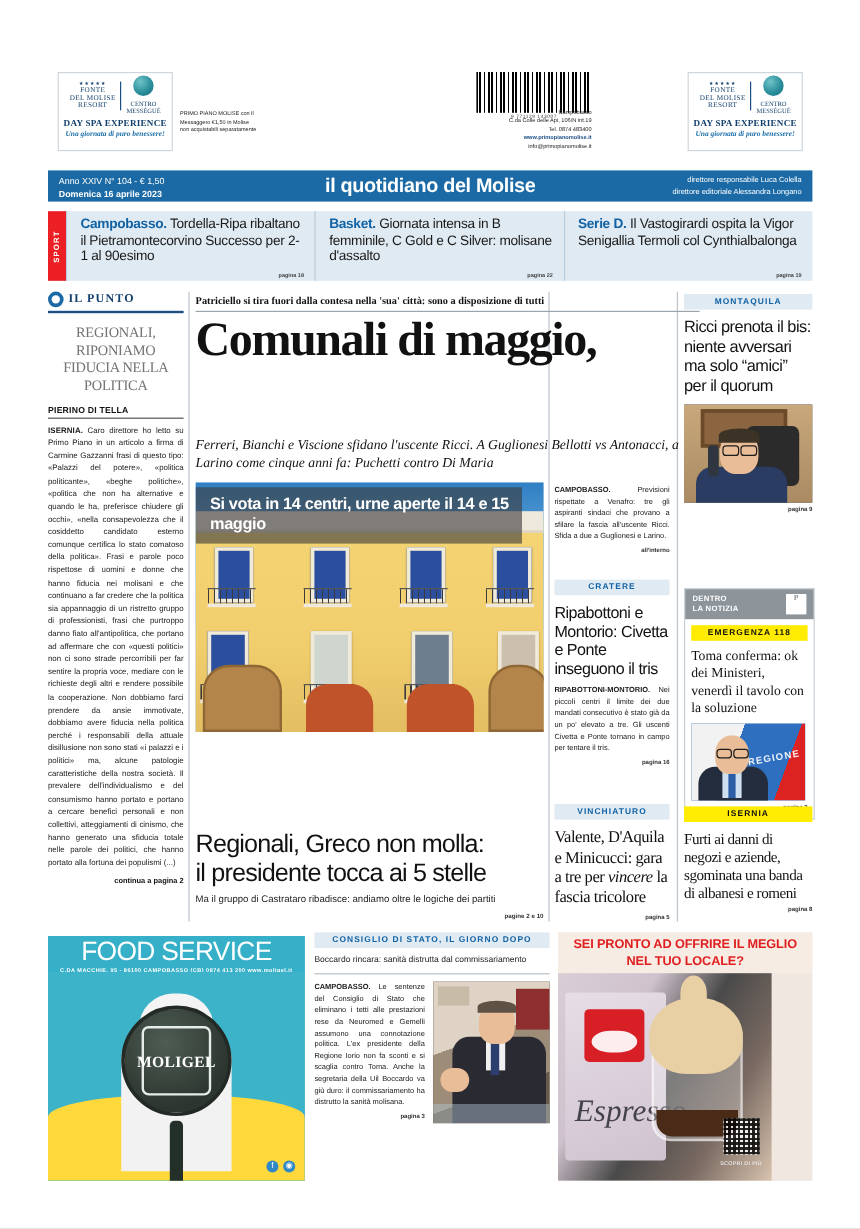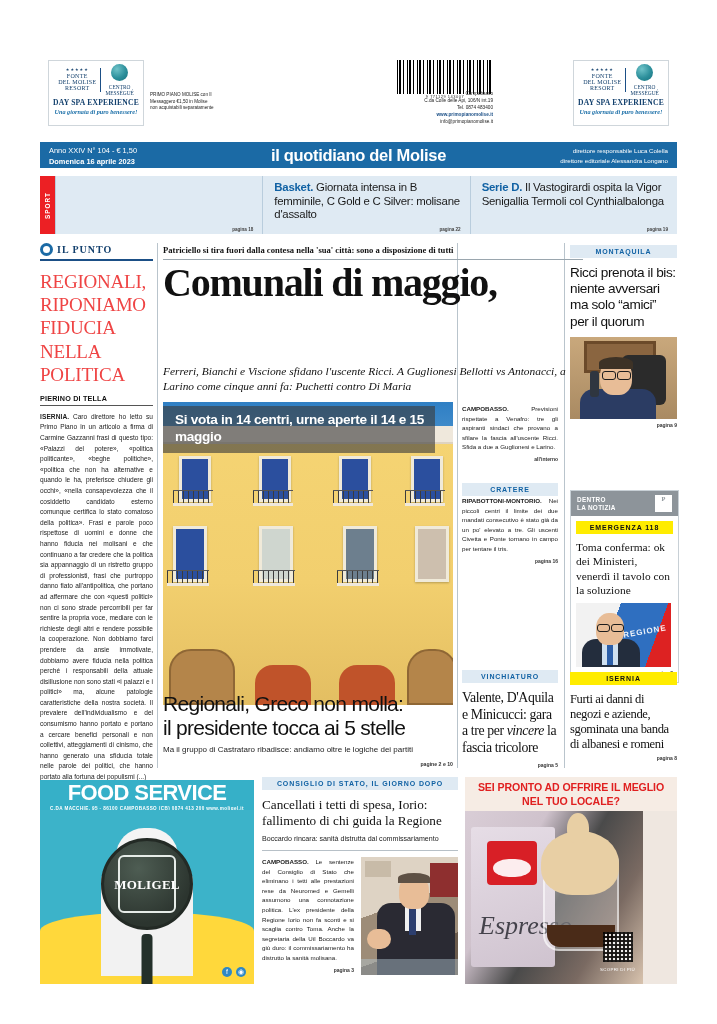--- a/index.html
+++ b/index.html
@@ -75,35 +75,35 @@
   .sp-pag{position:absolute;right:9px;bottom:2px;font-size:4.6px;font-weight:bold;color:#444;}
   
   .colrule{position:absolute;background:#b9c4cc;width:1px;}
   
   .punto{position:absolute;left:40px;top:243px;width:113px;}
   .punto-head{display:flex;align-items:center;gap:4px;border-bottom:2px solid #1b4f86;padding-bottom:3px;}
   .punto-ic{width:13px;height:13px;border-radius:50%;background:#1b6aa5;position:relative;}
   .punto-ic:after{content:"";position:absolute;left:3px;top:3px;width:7px;height:7px;border-radius:50%;background:#fff;}
   .punto-ic:before{content:"";position:absolute;left:1.5px;top:5px;width:10px;height:3px;background:#1b6aa5;transform:rotate(-38deg);border-radius:2px;}
   .punto-lbl{font-family:"Liberation Serif",serif;font-weight:bold;font-size:10px;color:#13406d;letter-spacing:1px;}
-  .punto-title{font-family:"Liberation Serif",serif;font-size:19px;line-height:1.22;text-align:left;color:#ef4444;margin:9px 0 8px;letter-spacing:-.2px;}
+  .punto-title{font-family:"Liberation Serif",serif;font-size:12px;line-height:1.22;text-align:center;color:#737373;margin:9px 0 8px;letter-spacing:-.2px;}
   .punto-author{font-size:7.2px;font-weight:bold;color:#111;border-bottom:1px solid #555;padding-bottom:2px;margin-bottom:6px;letter-spacing:.2px;}
   .punto-body{font-size:6.55px;line-height:1.62;text-align:justify;color:#1a1a1a;}
   .punto-body b{letter-spacing:.1px;}
   .punto-cont{font-size:6.2px;font-weight:bold;text-align:right;margin-top:6px;color:#111;}
   
   .kicker{position:absolute;left:163px;top:245px;width:289px;font-family:"Liberation Serif",serif;
     font-size:8.6px;color:#111;border-bottom:1px solid #9aa6ae;padding-bottom:4px;}
   .kicker-wide{width:420px;font-weight:bold;}
   .mainhead{position:absolute;left:163px;top:262px;width:424px;
     font-family:"Liberation Serif",serif;font-weight:bold;font-size:40px;line-height:1.04;
     color:#111;letter-spacing:-1.2px;}
   .mainsub{position:absolute;left:163px;top:364px;width:424px;
     font-family:"Liberation Serif",serif;font-style:italic;font-size:11.4px;line-height:1.28;color:#111;}
-  .mainphoto{position:absolute;left:163px;top:402px;width:290px;height:303px;overflow:hidden;background:#7fb4dd;}
+  .mainphoto{position:absolute;left:163px;top:402px;width:290px;height:208px;overflow:hidden;background:#7fb4dd;}
   .ph-sky{position:absolute;inset:0;background:linear-gradient(#2f7fc4,#86bde4 45%,#bcd9ee 62%,#e8d9a8 64%,#f2c96a 100%);}
   .ph-bld{position:absolute;left:0;right:0;top:30px;bottom:0;background:linear-gradient(180deg,#f5d473 0%,#f2cf6e 55%,#e3be62 100%);}
   .ph-cornice{position:absolute;left:0;right:0;top:24px;height:16px;background:#efe8dc;border-bottom:2px solid #ded3c0;}
   .ph-win{position:absolute;background:#2b4f9e;border:3px solid #f0ead9;box-shadow:0 1px 2px rgba(0,0,0,.25);}
   .ph-bal{position:absolute;height:12px;background:
      repeating-linear-gradient(90deg,#3b3b3b 0 1px,transparent 1px 5px);
      border-bottom:3px solid #efe8dc;border-top:1px solid #555;}
   .ph-arch{position:absolute;bottom:0;height:52px;background:#b4854a;border-radius:22px 22px 0 0;border:2px solid #8f6735;}
   .ph-door{position:absolute;bottom:0;height:40px;background:#c0532a;border-radius:18px 18px 0 0;}
   .ph-cap{position:absolute;left:0;top:4px;padding:6px 10px 7px 12px;background:rgba(60,60,60,.62);
@@ -130,21 +130,21 @@
   .dentro-top{background:#8d949a;color:#fff;display:flex;align-items:center;justify-content:space-between;padding:4px 6px;}
   .dentro-top span{font-size:6.4px;font-weight:bold;line-height:1.25;letter-spacing:.3px;}
   .dentro-p{width:17px;height:17px;background:#fff;color:#8d949a;font-family:"Liberation Serif",serif;
     font-weight:bold;font-size:14px;text-align:center;line-height:17px;}
   .dentro-in{padding:5px 5px 6px;}
   .dentro-h{font-family:"Liberation Serif",serif;font-size:11.4px;line-height:1.26;color:#111;margin:6px 0 0;}
   .dentro-ph{width:95px;height:64px;margin-top:6px;position:relative;overflow:hidden;background:#2f5fa8;}
   
   .ad-food{position:absolute;left:40px;top:780px;width:214px;height:204px;background:#36b0c8;overflow:hidden;}
   .ad-food-top{height:30px;background:#36b0c8;text-align:center;padding-top:2px;}
-  .ad-food-t1{color:#fff;font-size:22px;font-weight:bold;letter-spacing:-.6px;line-height:1;}
+  .ad-food-t1{color:#fff;font-size:22px;font-weight:normal;letter-spacing:-.6px;line-height:1;}
   .ad-food-t2{color:#fff;font-size:4.6px;font-weight:bold;letter-spacing:.4px;margin-top:2px;}
   .ad-food-body{position:absolute;left:0;right:0;top:30px;bottom:0;background:#3cb3c9;}
   .ad-food-yellow{position:absolute;left:0;right:0;bottom:0;height:72px;background:#ffd83b;border-radius:90% 90% 0 0/34px 34px 0 0;}
   .chefhat{position:absolute;left:50%;top:18px;transform:translateX(-50%);width:62px;height:34px;background:#f4f4f4;border-radius:28px 28px 6px 6px;}
   .chefbody{position:absolute;left:50%;top:48px;transform:translateX(-50%);width:92px;height:118px;background:#f2f2f2;border-radius:24px 24px 0 0;}
   .pan{position:absolute;left:50%;top:28px;transform:translateX(-50%);width:86px;height:86px;border-radius:50%;
     background:radial-gradient(circle at 40% 32%,#4e5d53,#2c352f 70%);border:3px solid #232a25;font-family:Liberation Serif, serif;}
   .pan-ring{position:absolute;left:14px;top:14px;right:14px;bottom:14px;border:2px solid #e6ece8;border-radius:6px;}
   .pan-txt{position:absolute;left:0;right:0;top:36px;text-align:center;color:#fff;font-size:13px;font-weight:bold;letter-spacing:.3px;}
   .pan-handle{position:absolute;left:50%;top:124px;transform:translateX(-50%);width:11px;height:54px;background:#23302a;border-radius:4px;}
@@ -254,20 +254,21 @@
     <div class="bs-center">il quotidiano del Molise</div>
     <div class="bs-right">
       <div>direttore responsabile Luca Colella</div>
       <div>direttore editoriale Alessandra Longano</div>
     </div>
   </div>
 
   <div class="sportbar">
     <div class="sport-tab">SPORT</div>
     <div class="sp-cell">
+      <div class="sp-txt"><b>Campobasso.</b><span> Tordella-Ripa ribaltano il Pietramontecorvino Successo per 2-1 al 90esimo</span></div>
       <div class="sp-pag">pagina 18</div>
     </div>
     <div class="sp-cell">
       <div class="sp-txt"><b>Basket.</b><span> Giornata intensa in B femminile, C Gold e C Silver: molisane d'assalto</span></div>
       <div class="sp-pag">pagina 22</div>
     </div>
     <div class="sp-cell">
       <div class="sp-txt"><b>Serie D.</b><span> Il Vastogirardi ospita la Vigor Senigallia Termoli col Cynthialbalonga</span></div>
       <div class="sp-pag">pagina 19</div>
     </div>
@@ -320,20 +321,21 @@
     <div class="ph-cap">Si vota in 14 centri, urne aperte il 14 e 15 maggio</div>
   </div>
 
   <div class="nc" style="top:404px;">
     <div class="nc-body"><b>CAMPOBASSO.</b><span> Previsioni rispettate a Venafro: tre gli aspiranti sindaci che provano a sfilare la fascia all'uscente Ricci. Sfida a due a Guglionesi e Larino.</span></div>
     <div class="nc-pag">all'interno</div>
   </div>
 
   <div class="nc" style="top:483px;">
     <div class="tag">CRATERE</div>
+    <div class="nc-h">Ripabottoni e Montorio: Civetta e Ponte inseguono il tris</div>
     <div class="nc-body"><b>RIPABOTTONI-MONTORIO.</b><span> Nei piccoli centri il limite dei due mandati consecutivo è stato già da un po' elevato a tre. Gli uscenti Civetta e Ponte tornano in campo per tentare il tris.</span></div>
     <div class="nc-pag">pagina 16</div>
   </div>
 
   <div class="nc" style="top:670px;">
     <div class="tag">VINCHIATURO</div>
     <div class="nc-h nc-h-serif"><span>Valente, D'Aquila e Minicucci: gara a tre per </span><i>vincere</i><span> la fascia tricolore</span></div>
     <div class="nc-pag">pagina 5</div>
   </div>
 
@@ -411,21 +413,20 @@
       <div class="pan-handle"></div>
       <div class="ad-soc">
         <i>f</i>
         <i>◉</i>
       </div>
     </div>
   </div>
 
   <div class="bc">
     <div class="tag">CONSIGLIO DI STATO, IL GIORNO DOPO</div>
-    <div class="bc-h">Cancellati i tetti di spesa, Iorio: fallimento di chi guida la Regione</div>
     <div class="bc-s">Boccardo rincara: sanità distrutta dal commissariamento</div>
     <div class="bc-row">
       <div class="bc-body"><b>CAMPOBASSO.</b><span> Le sentenze del Consiglio di Stato che eliminano i tetti alle prestazioni rese da Neuromed e Gemelli assumono una connotazione politica. L'ex presidente della Regione Iorio non fa sconti e si scaglia contro Toma. Anche la segretaria della Uil Boccardo va giù duro: il commissariamento ha distrutto la sanità molisana.</span>
         <div class="bc-pag">pagina 3</div>
       </div>
       <div class="bc-photo">
         <div style="position:absolute;inset:0;background:linear-gradient(160deg,#ded3c4 0 40%,#9d8c78 40% 72%,#6a5a4b 72% 100%);"></div>
         <div style="position:absolute;left:4px;top:4px;width:26px;height:16px;background:#c8bba8;border:1px solid #a59madd;"></div>
         <div style="position:absolute;right:0;top:6px;width:28px;height:34px;background:#8e2f2f;"></div>
         <div class="suit" style="left:16px;top:46px;width:78px;height:72px;background:#2a2a33;"></div>

